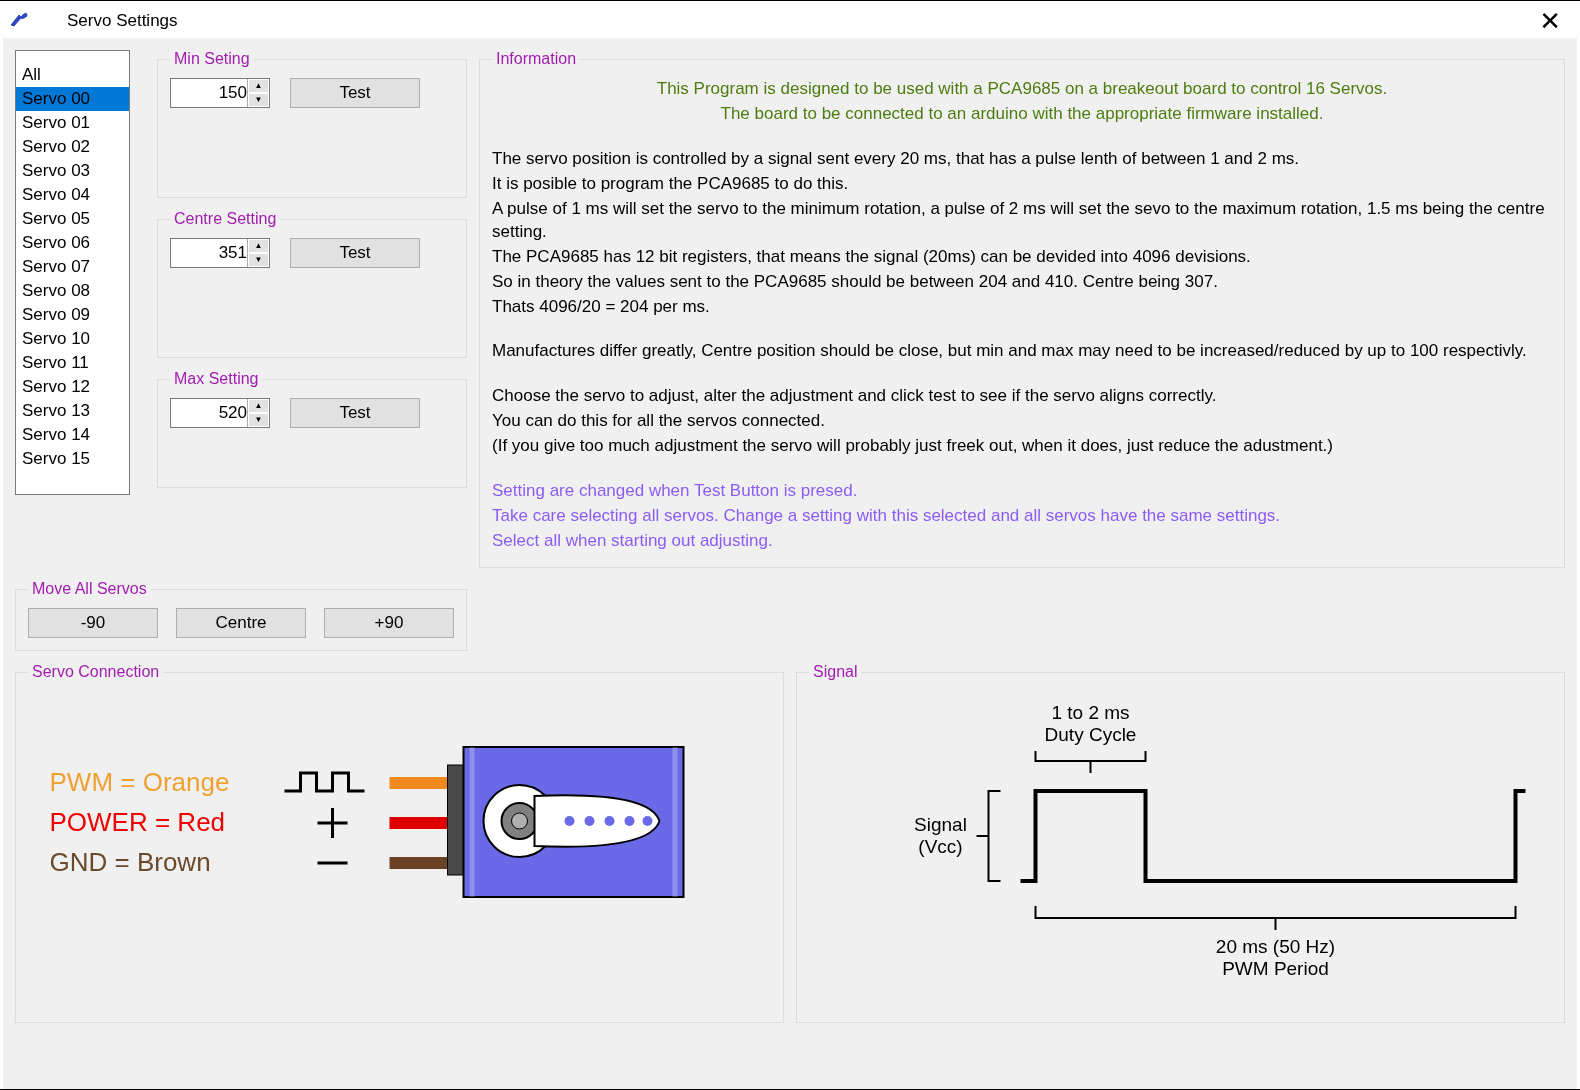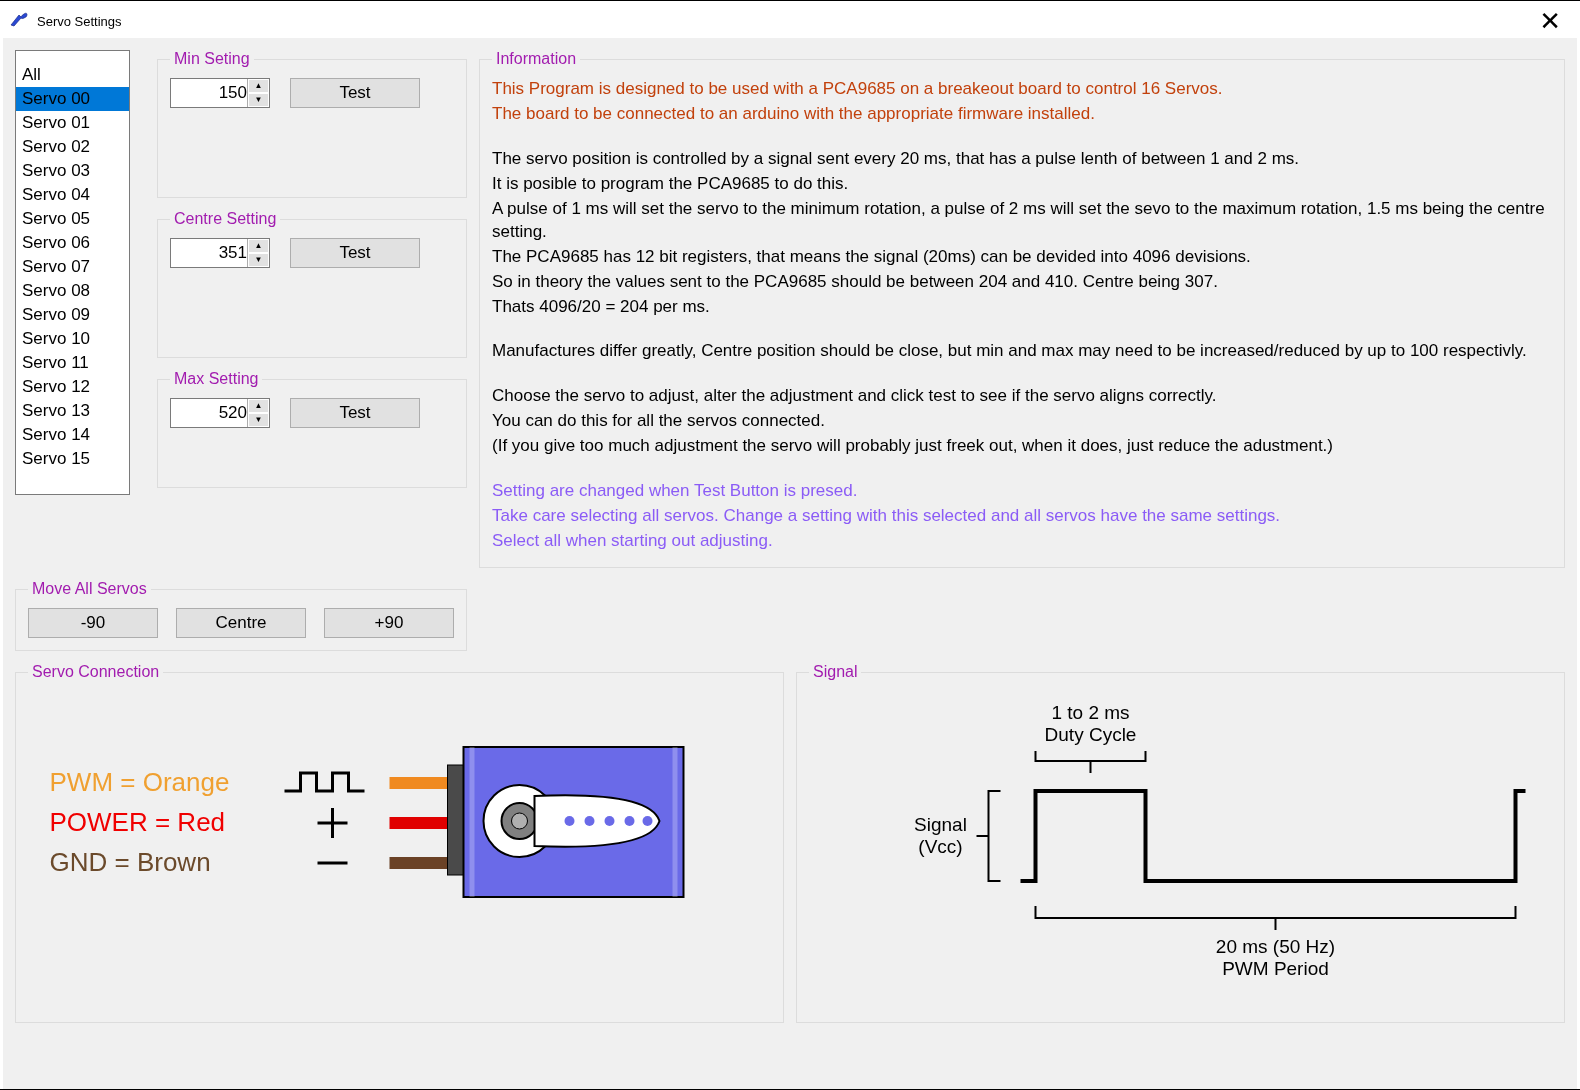--- a/index.html
+++ b/index.html
@@ -23,22 +23,23 @@
     display: flex;
     align-items: center;
     height: 34px;
     padding: 0 6px;
   }
   .titlebar .icon-slot {
     width: 20px; height: 20px;
     margin-right: 8px;
   }
   .titlebar .title {
-    font-size: 13px;
+    font-size: 17px;
     flex: 1;
+    margin-left: 30px;
   }
   .titlebar .close {
     font-size: 26px;
     font-weight: 300;
     font-family: "Segoe UI", Arial, sans-serif;
     padding: 0 10px;
     cursor: default;
     line-height: 1;
   }
   .client {
@@ -131,21 +132,21 @@
     text-align:center;
     cursor: default;
     min-width: 120px;
   }
   .info-text p {
     margin: 0 0 2px 0;
     font-size: 17px;
     line-height: 1.35;
   }
   .info-text .spacer { height: 20px; }
-  .orange { color: #c2410c; }
+  .orange { color: #4d7c0f; text-align: center; }
   .red    { color: #8b5cf6; }
   
   .bottom-area { display:flex; gap:12px; margin-top:12px; }
   svg text { font-family: Arial, sans-serif; }
 </style>
 </head>
 <body>
 
 <div class="window">
 

